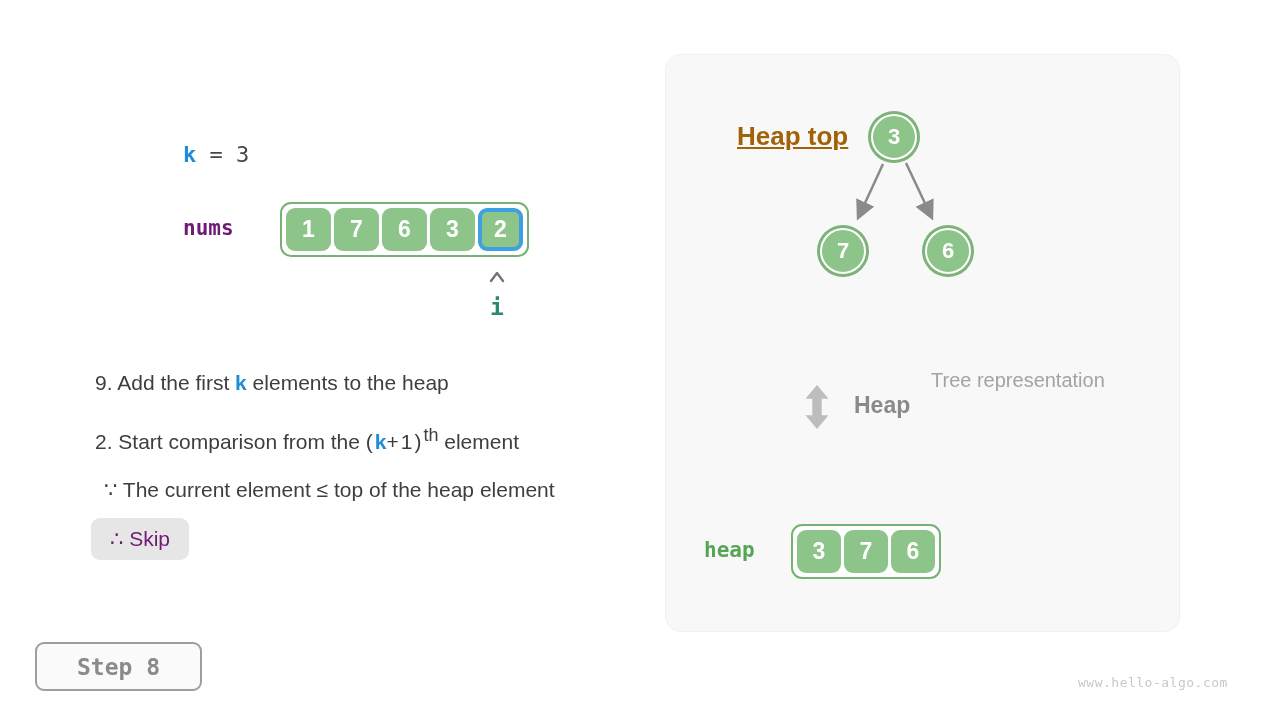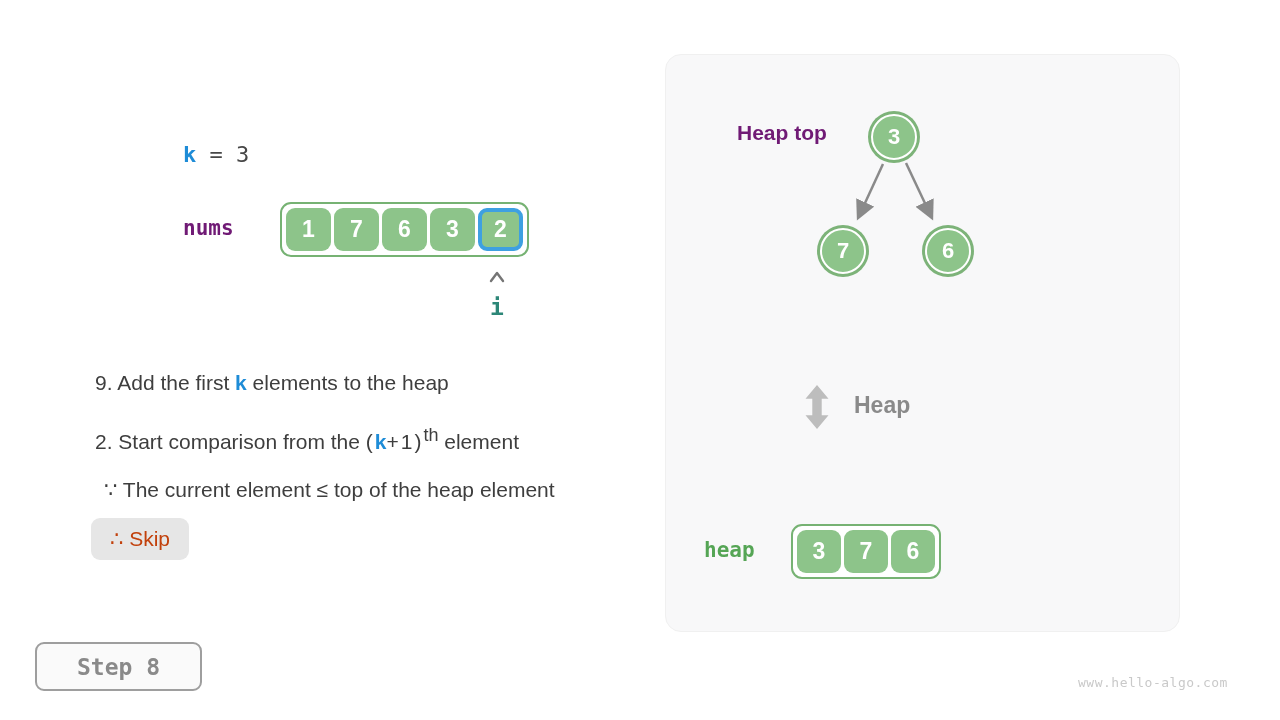--- a/index.html
+++ b/index.html
@@ -64,21 +64,21 @@
   .instr .paren { letter-spacing: 2px; }
   .line1 { top: 371px; }
   .line2 { top: 425px; }
   .line3 { top: 478px; left: 104px; }
 
   .skip-box {
     position: absolute; left: 91px; top: 518px;
     background: #e6e6e6;
     border-radius: 9px;
     padding: 9px 19px;
-    font-size: 21px; color: #c2410c;
+    font-size: 21px; color: #701a75;
   }
 
   .step-badge {
     position: absolute; left: 35px; top: 642px;
     width: 167px; height: 49px;
     background: #fafafa;
     border: 2px solid #9e9e9e;
     border-radius: 9px;
     display: flex; align-items: center; justify-content: center;
     font-family: "DejaVu Sans Mono", monospace;
@@ -88,21 +88,21 @@
   
   .panel {
     position: absolute; left: 665px; top: 54px;
     width: 515px; height: 578px;
     background: #f8f8f9;
     border: 1px solid #f0f0f0;
     border-radius: 16px;
   }
   .heap-top-label {
     position: absolute; left: 71px; top: 66px;
-    font-size: 21px; font-weight: bold; color: #701a75;
+    font-size: 26px; font-weight: bold; color: #a16207; text-decoration: underline;
   }
   .tree-node {
     position: absolute;
     width: 46px; height: 46px;
     background: #8dc48a;
     border: 2px solid #ffffff;
     border-radius: 50%;
     box-shadow: 0 0 0 3px #7db379;
     display: flex; align-items: center; justify-content: center;
     color: #ffffff; font-weight: bold; font-size: 22px;
@@ -182,20 +182,21 @@
     </svg>
 
     <div class="tree-node node-root">3</div>
     <div class="tree-node node-left">7</div>
     <div class="tree-node node-right">6</div>
 
     <svg class="legend-arrow" viewBox="0 0 26 44">
       <path d="M13 1 L24 14 L17.5 14 L17.5 30 L24 30 L13 43 L2 30 L8.5 30 L8.5 14 L2 14 Z" fill="#bdbdbd"></path>
     </svg>
     <div class="legend-heap">Heap</div>
+    <div class="legend-line legend-tree">Tree representation</div>
 
     <div class="heap-label">heap</div>
     <div class="array heap-array">
       <div class="cell">3</div>
       <div class="cell">7</div>
       <div class="cell">6</div>
     </div>
   </div>
 
   <div class="watermark">www.hello-algo.com</div>

